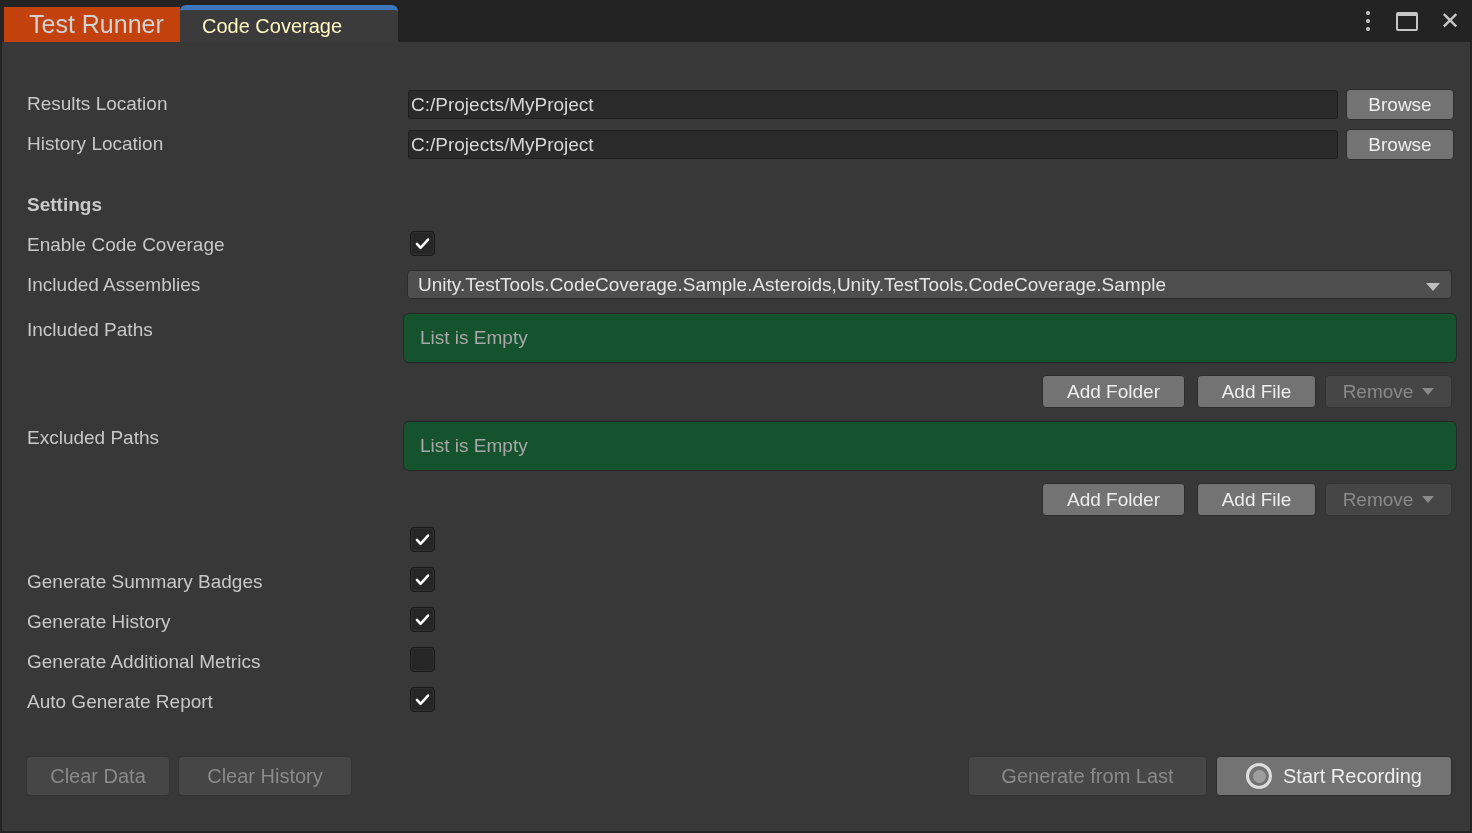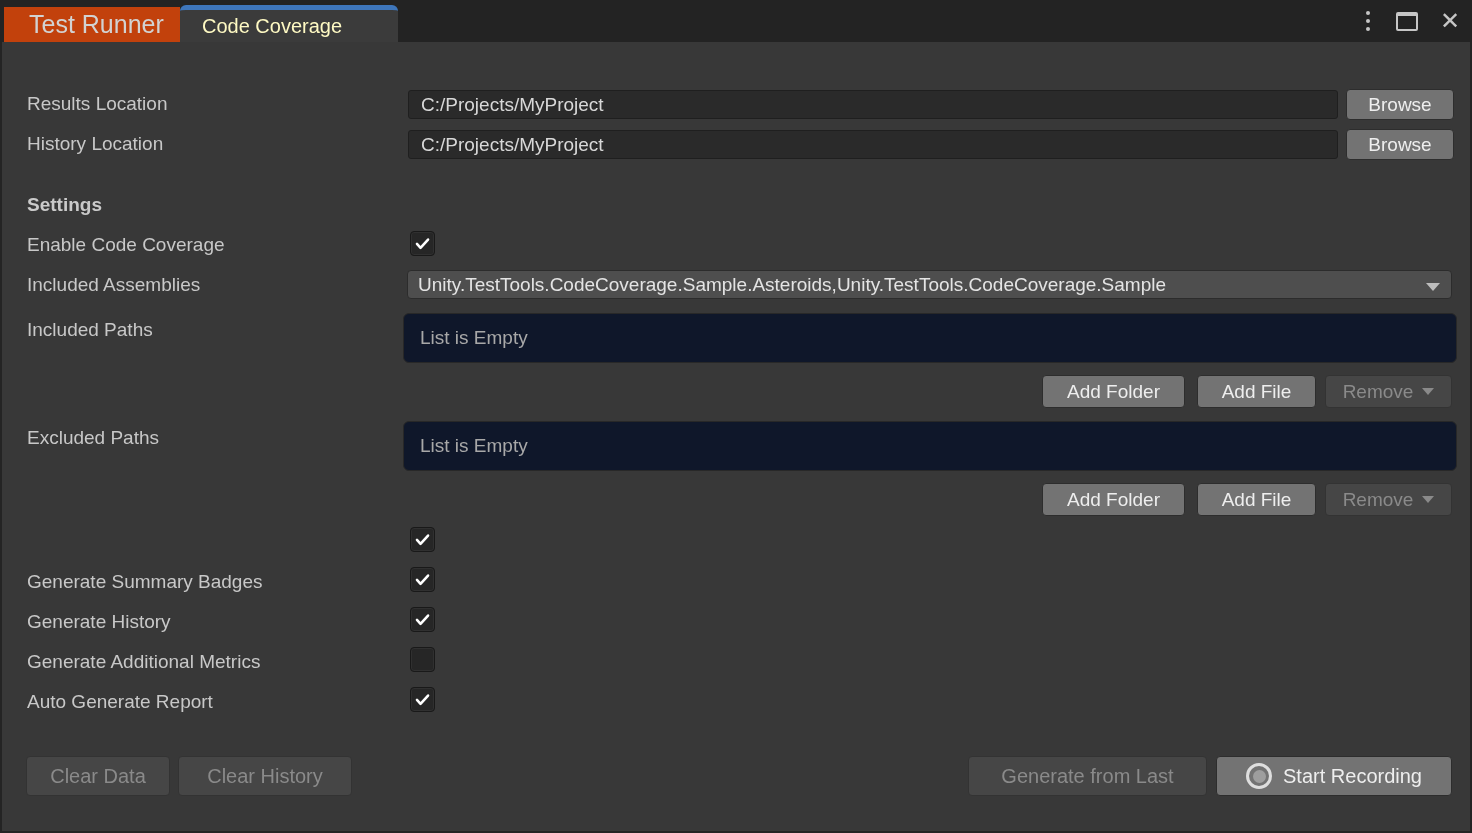--- a/index.html
+++ b/index.html
@@ -29,21 +29,21 @@
   .closex { color:#c6c6c6; font-size:24px; line-height:1; cursor:pointer; }
 
   
   .lbl { position:absolute; left:27px; height:28px; display:flex; align-items:center;
          color:#c8c8c8; font-size:19px; white-space:nowrap; }
   .hdr { font-weight:bold; color:#cacaca; }
   .textfield {
     position:absolute; left:408px; width:930px; height:29px;
     background:#2a2a2a; border:1px solid #1f1f1f; border-radius:3px;
     color:#d8d8d8; font-size:19px; display:flex; align-items:center;
-    padding:0 12px; white-space:nowrap; overflow:hidden;
+    padding:0 2px; white-space:nowrap; overflow:hidden;
   }
   .btn {
     position:absolute; background:#737373; border:1px solid #2d2d2d; border-radius:4px;
     color:#eeeeee; font-size:19px; display:flex; align-items:center; justify-content:center;
     white-space:nowrap; cursor:pointer;
   }
   .btn-disabled { background:#464646; color:#8a8a8a; border-color:#333333; cursor:default; }
   .checkbox {
     position:absolute; left:410px; width:25px; height:25px;
     background:#262626; border:1px solid #191919; border-radius:4px;
@@ -55,21 +55,21 @@
   .dropdown {
     position:absolute; left:407px; top:270px; width:1045px; height:29px;
     background:#4e4e4e; border:1px solid #2c2c2c; border-radius:4px;
     color:#e4e4e4; font-size:19px; display:flex; align-items:center;
     padding:0 30px 0 10px; white-space:nowrap; overflow:hidden; cursor:pointer;
   }
   .dd-arrow { position:absolute; right:11px; top:12px; width:0; height:0;
     border-left:7px solid transparent; border-right:7px solid transparent; border-top:8px solid #bdbdbd; }
   .listbox {
     position:absolute; left:403px; width:1054px; height:50px;
-    background:#0f172a; border:1px solid #282828; border-radius:6px;
+    background:#14532d; border:1px solid #282828; border-radius:6px;
     display:flex; align-items:center; padding:12px 16px;
     color:#a8a8a8; font-size:19px; cursor:default;
   }
   .rm-arrow { width:0; height:0; margin-left:9px;
     border-left:6px solid transparent; border-right:6px solid transparent; border-top:7px solid #8a8a8a; }
   .rec-icon { width:26px; height:26px; border:3px solid #dedede; border-radius:50%;
     display:flex; align-items:center; justify-content:center; margin-right:11px; }
   .rec-icon i { width:13px; height:13px; border-radius:50%; background:#9e9e9e; }
 </style>
 </head>

